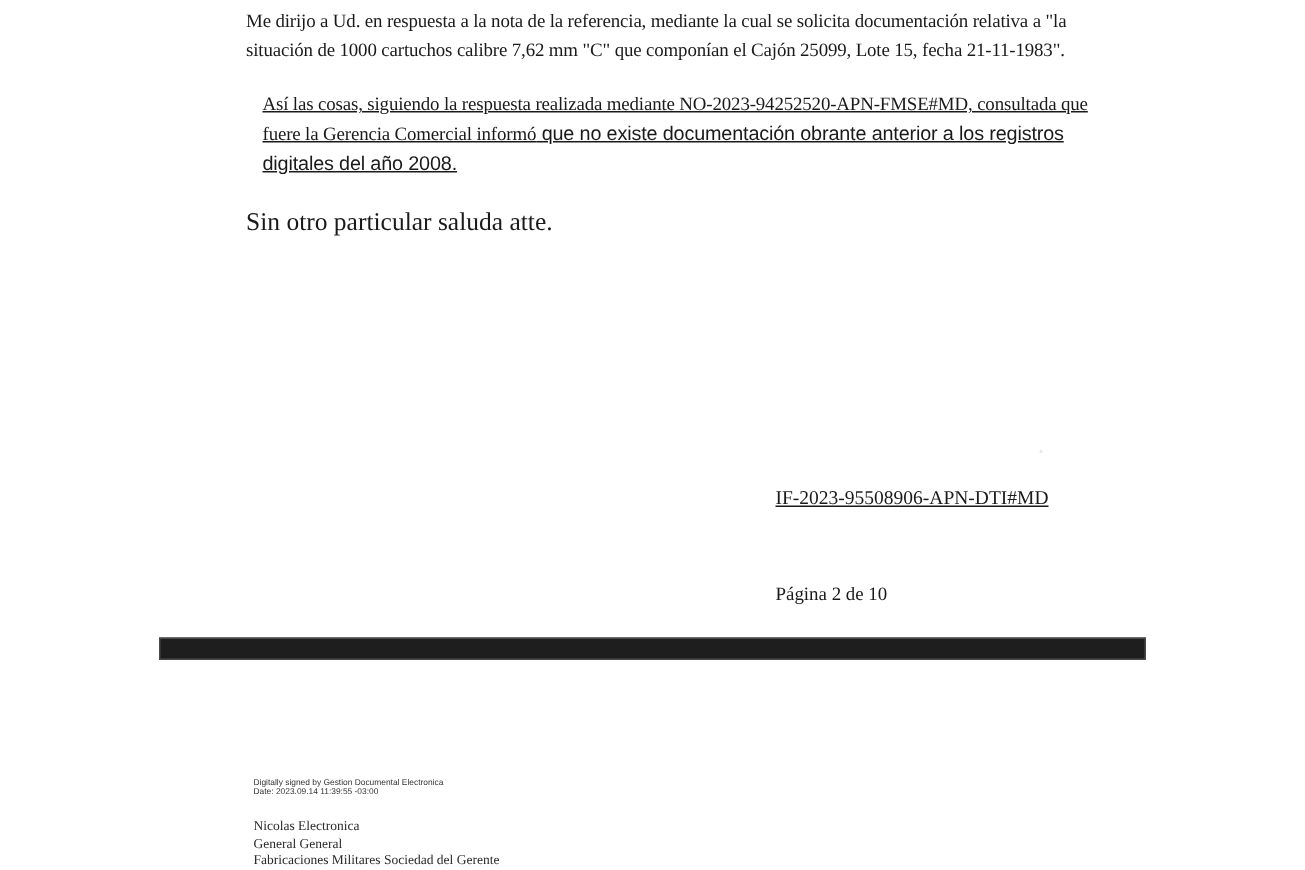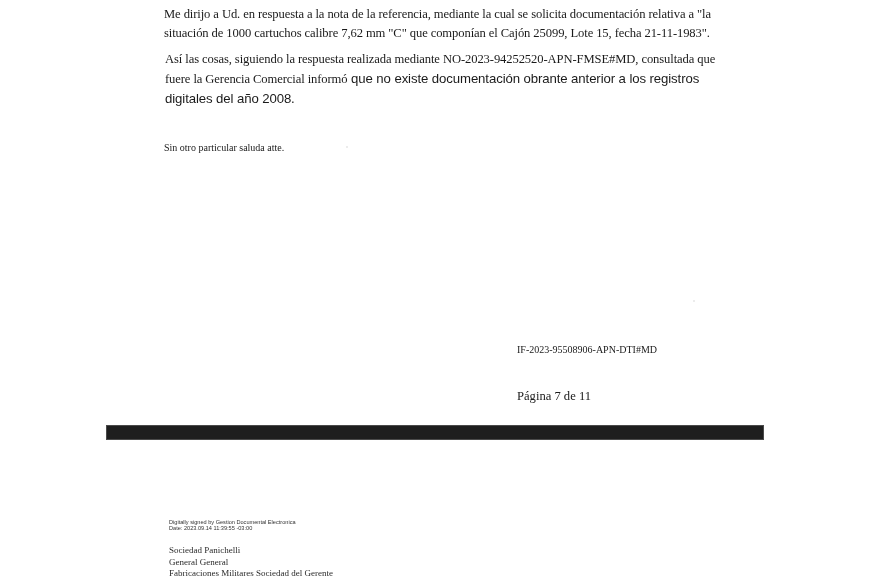--- a/index.html
+++ b/index.html
@@ -32,29 +32,30 @@
     .p1 { top: 5px; }
     .p2 { top: 49px; }
     .sans {
       font-family: "Liberation Sans", sans-serif;
       font-size: 13.2px;
     }
     .closing {
       position: absolute;
       left: 164px;
       top: 138px;
-      font-size: 10px;
+      font-size: 17px;
       line-height: 19px;
     }
     .doc-id {
       position: absolute;
       left: 517px;
-      top: 342px;
-      font-size: 10px;
+      top: 324px;
+      font-size: 13px;
       line-height: 16px;
+      text-decoration: underline;
     }
     .page-num {
       position: absolute;
       left: 517px;
       top: 388px;
       font-size: 12.6px;
       line-height: 16px;
     }
     .separator-bar {
       position: absolute;
@@ -92,39 +93,39 @@
   </style>
 </head>
 <body>
 
 <div class="page">
 
   <p class="para p1" style="margin:0;">
     <span>Me dirijo a Ud. en respuesta a la nota de la referencia, mediante la cual se solicita documentación relativa a "la situación de 1000 cartuchos calibre 7,62 mm "C" que componían el Cajón 25099, Lote 15, fecha 21-11-1983".</span>
   </p>
 
-  <p class="para p2" style="margin:1px;">
+  <p class="para p2" style="margin:11px;text-decoration:underline;">
     <span>Así las cosas, siguiendo la respuesta realizada mediante NO-2023-94252520-APN-FMSE#MD, consultada que fuere la Gerencia Comercial informó</span><span class="sans"> que no existe documentación obrante anterior a los registros digitales del año 2008.</span>
   </p>
 
   <div class="closing">Sin otro particular saluda atte.</div>
 
   <div class="speck" style="left:346px; top:146px;"></div>
   <div class="speck" style="left:693px; top:300px;"></div>
 
   <div class="doc-id">IF-2023-95508906-APN-DTI#MD</div>
 
-  <div class="page-num">Página 7 de 11</div>
+  <div class="page-num">Página 2 de 10</div>
 
   <div class="separator-bar"></div>
 
   <div class="sig-meta">
     <div>Digitally signed by Gestion Documental Electronica</div>
     <div>Date: 2023.09.14 11:39:55 -03:00</div>
   </div>
 
   <div class="signer">
-    <div>Sociedad Panichelli</div>
+    <div>Nicolas Electronica</div>
     <div>General General</div>
     <div>Fabricaciones Militares Sociedad del Gerente</div>
   </div>
 
 </div>
 
 </body></html>

